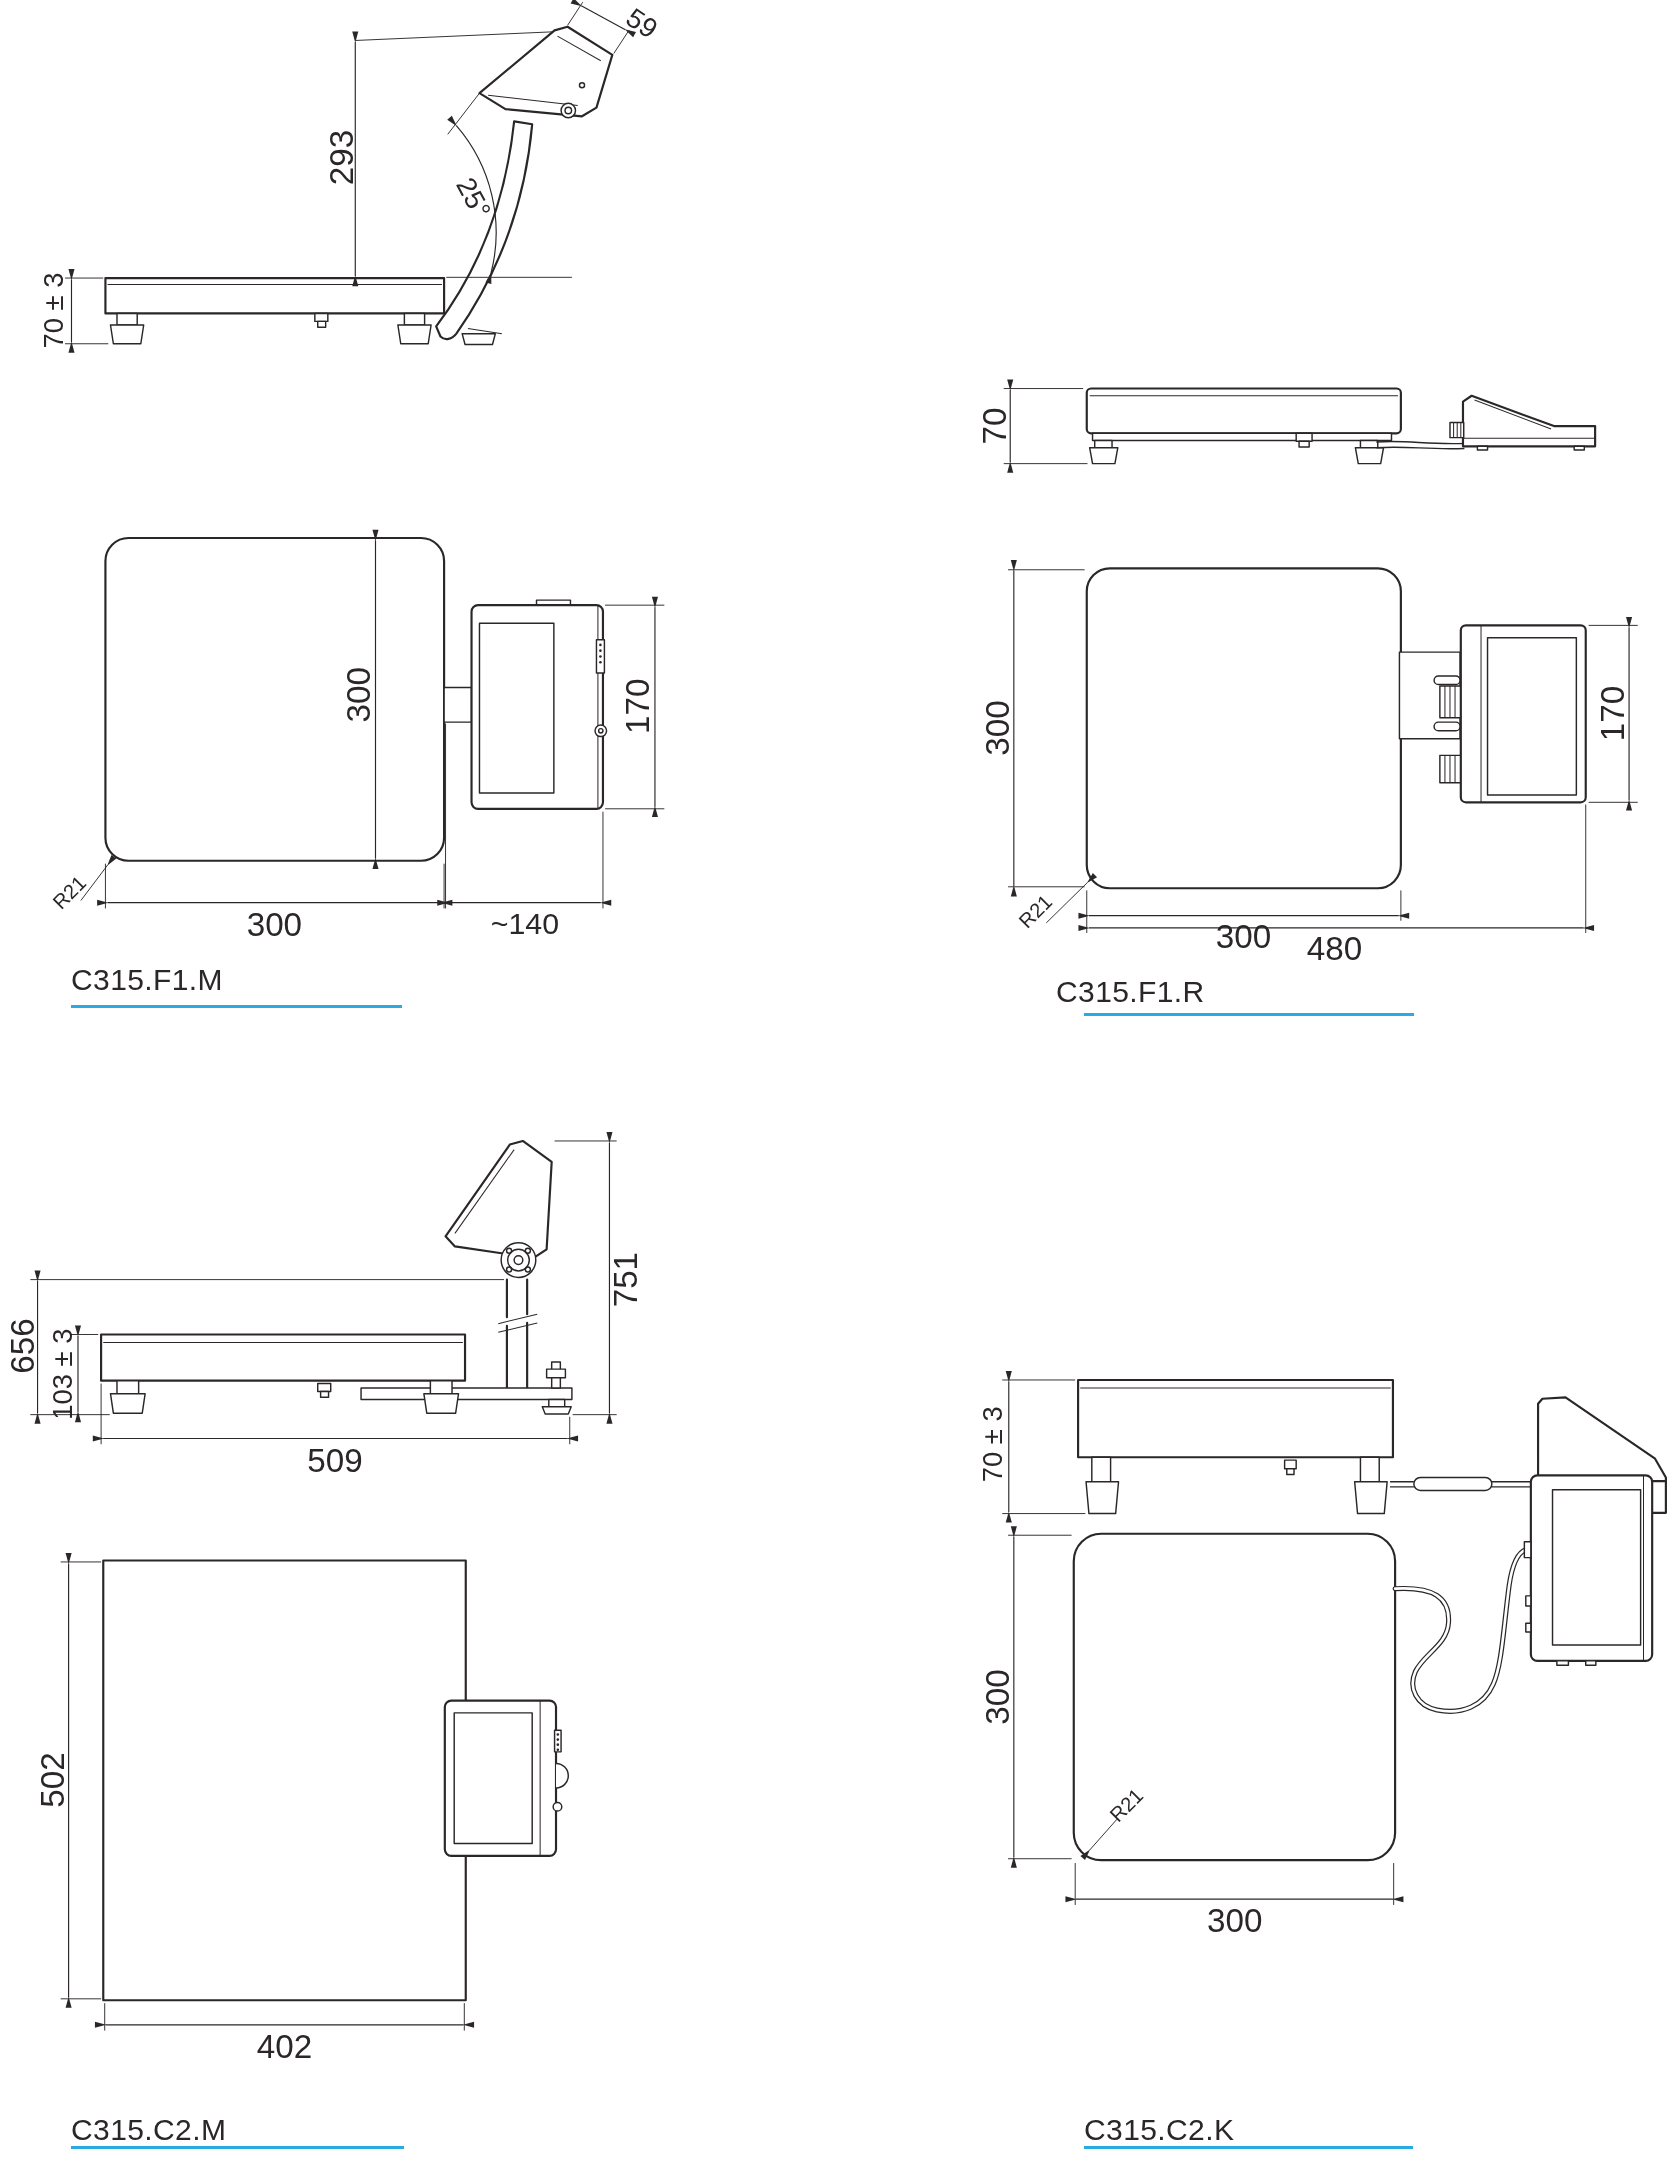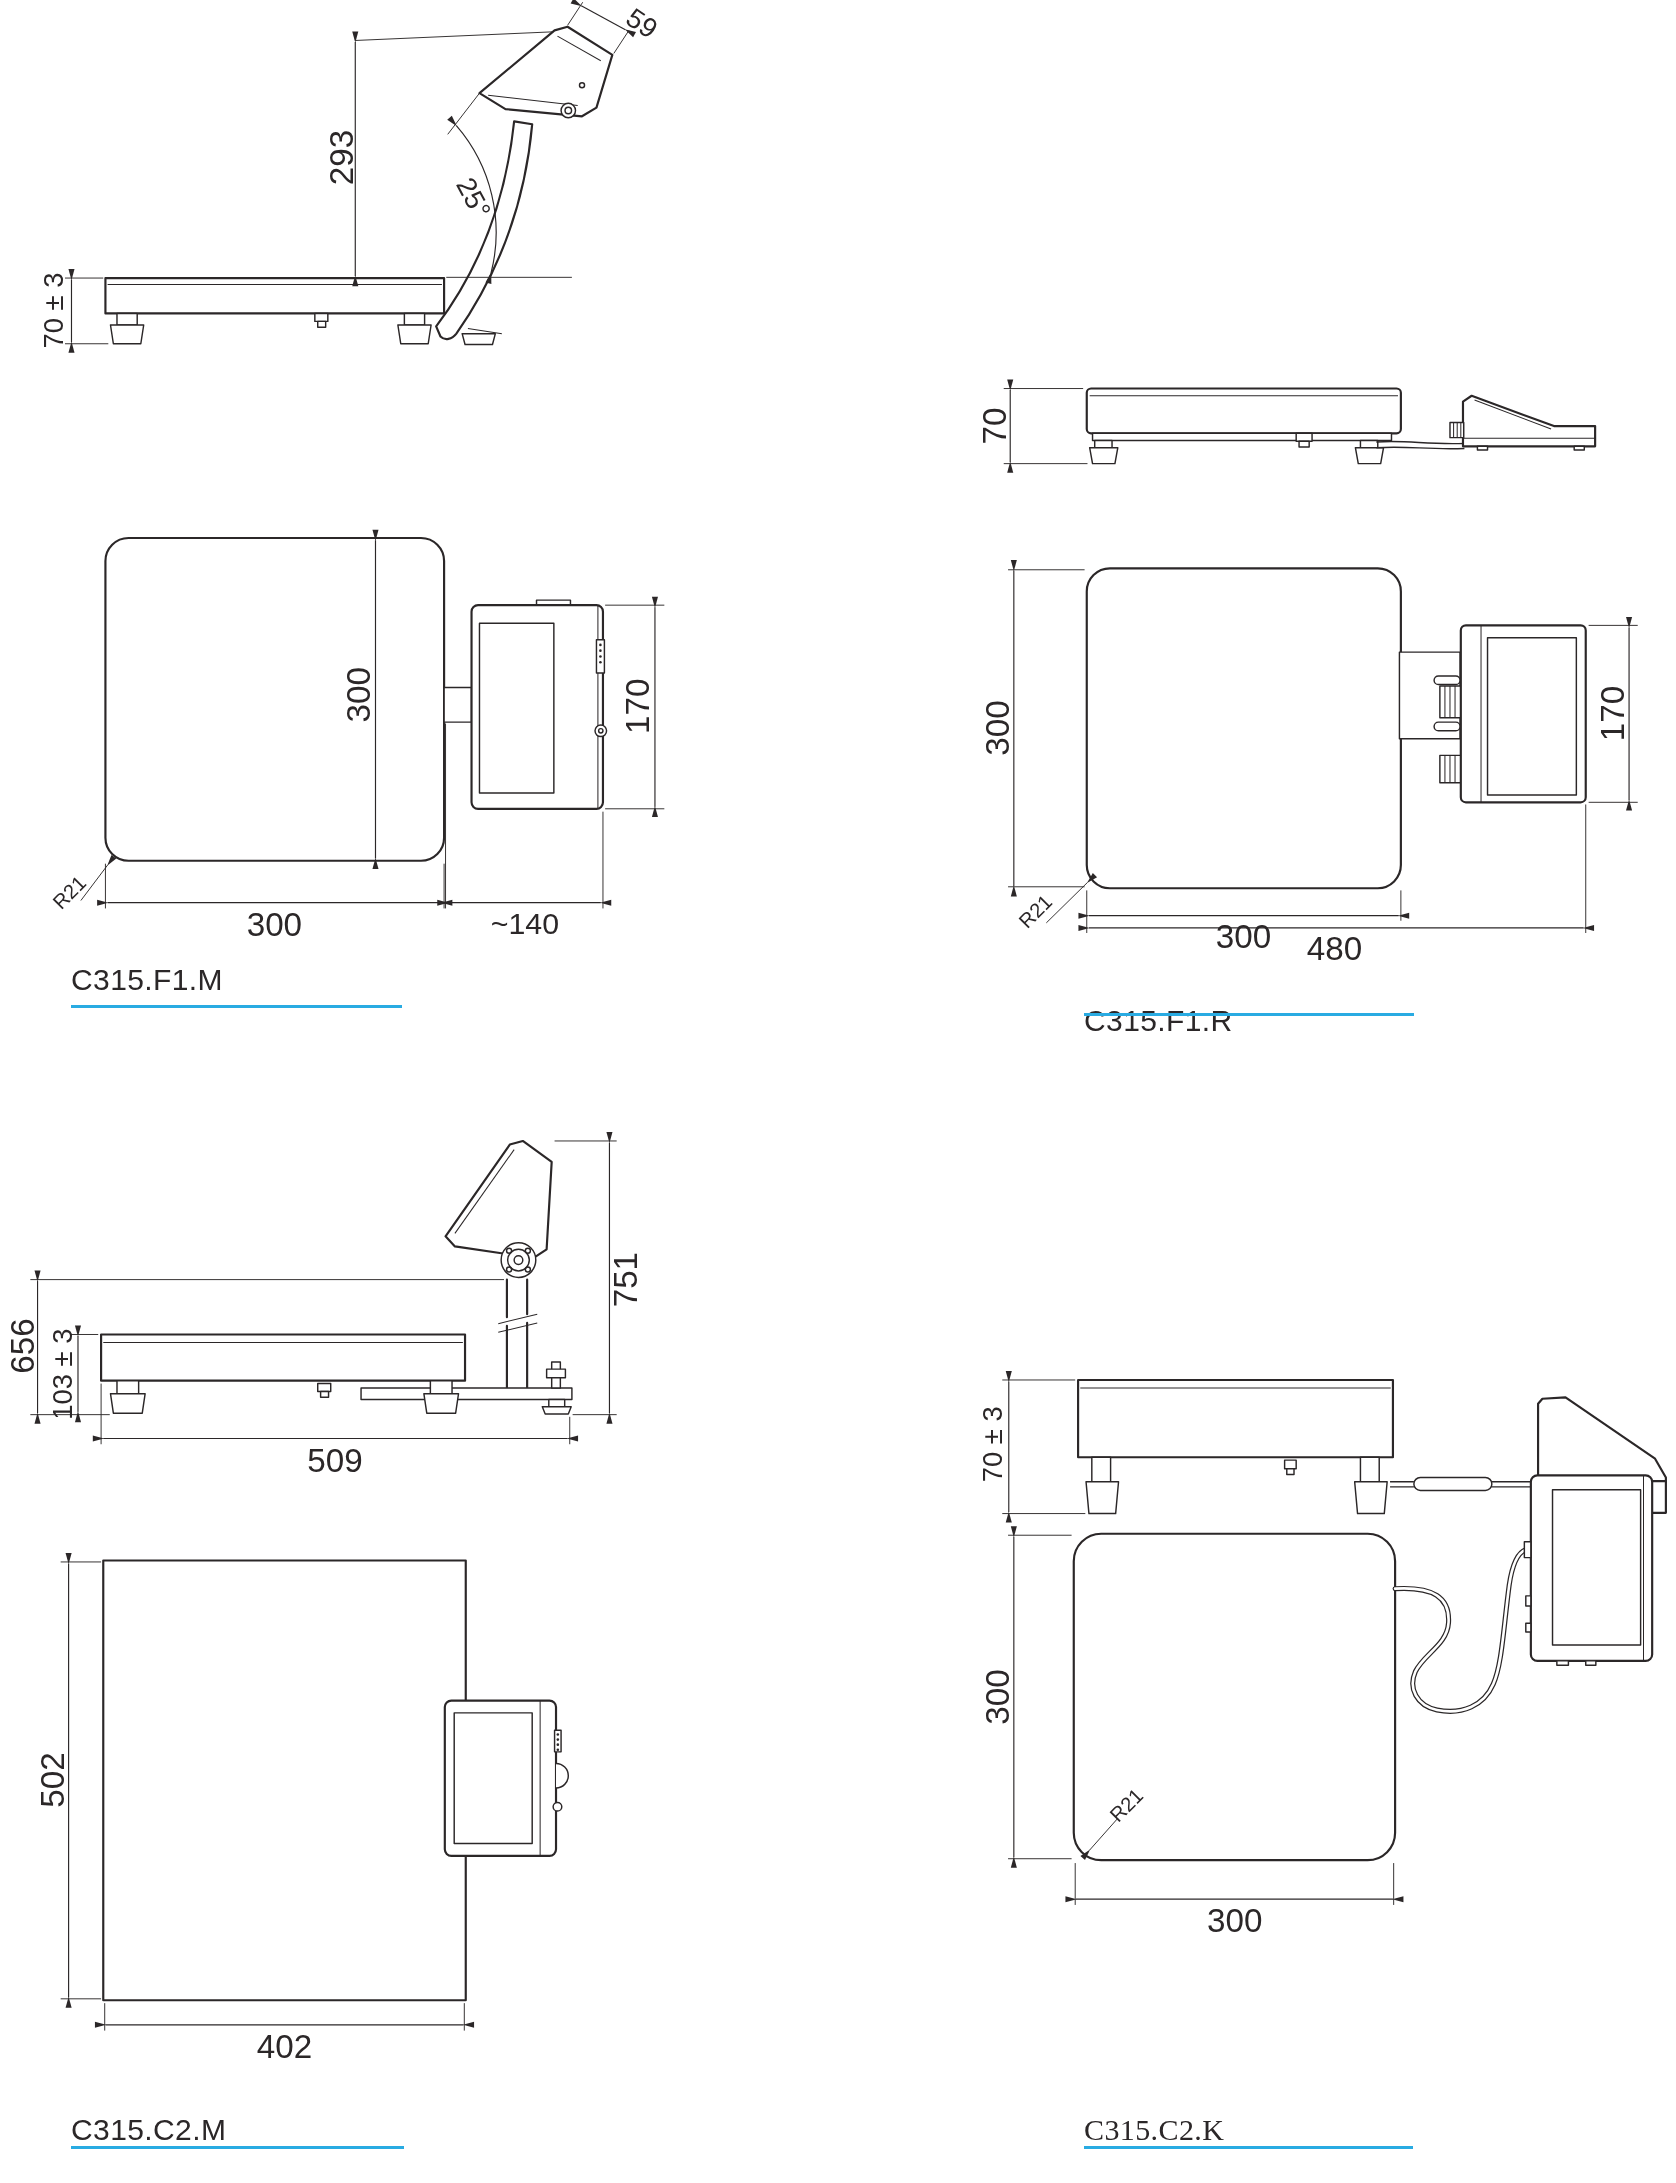--- a/index.html
+++ b/index.html
@@ -330,22 +330,22 @@
     <path class="ext" d="M1489,2580 V2638"></path>
     <path class="ext" d="M1930,2580 V2638"></path>
     <path class="dim" d="M1490,2630 H1929" marker-start="url(#ar)" marker-end="url(#ar)"></path>
     <text class="t46 mid" x="1710" y="2676">300</text>
   </g>
 </svg>
 
   <div class="model" style="left:71px;  top:963px;">C315.F1.M</div>
   <div class="rule" style="left:71px;  top:1005px; width:331px;"></div>
 
-  <div class="model" style="left:1084px;top:975px;margin-top:29px;">C315.F1.R</div>
+  <div class="model" style="left:1056px;top:975px;">C315.F1.R</div>
   <div class="rule" style="left:1084px;top:1013px; width:330px;"></div>
 
   <div class="model" style="left:71px;  top:2113px;text-align:right;">C315.C2.M</div>
   <div class="rule" style="left:71px;  top:2146px; width:333px;"></div>
 
-  <div class="model" style="left:1084px;top:2113px;font-family:Liberation Serif, serif;">C315.C2.K</div>
+  <div class="model" style="left:1084px;top:2113px;">C315.C2.K</div>
   <div class="rule" style="left:1084px;top:2146px; width:329px;"></div>
 </div>
 
 
 </body></html>

